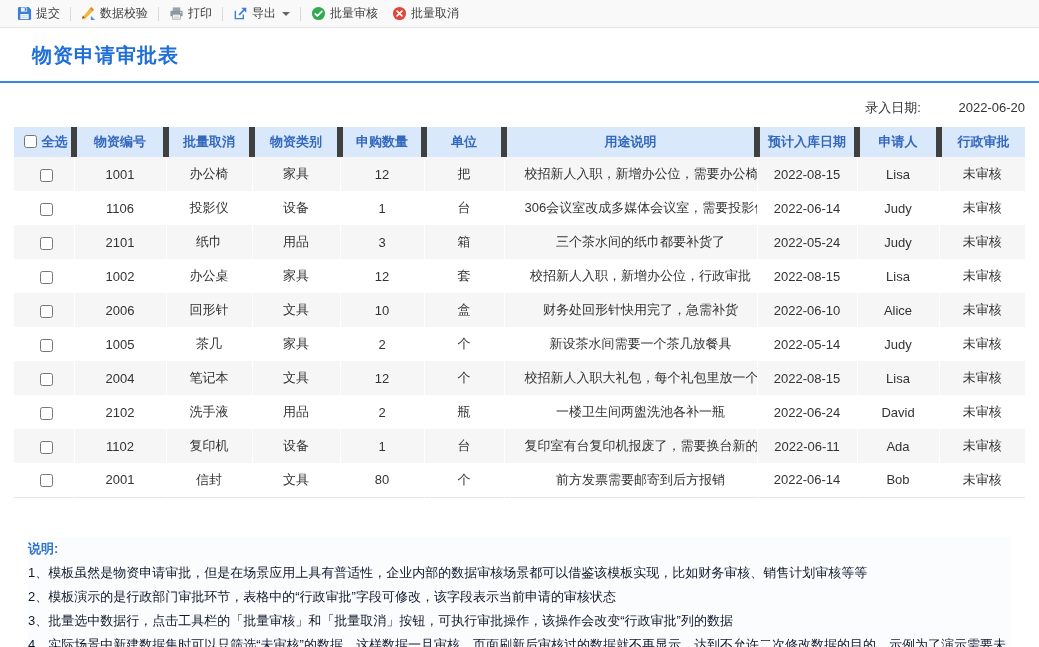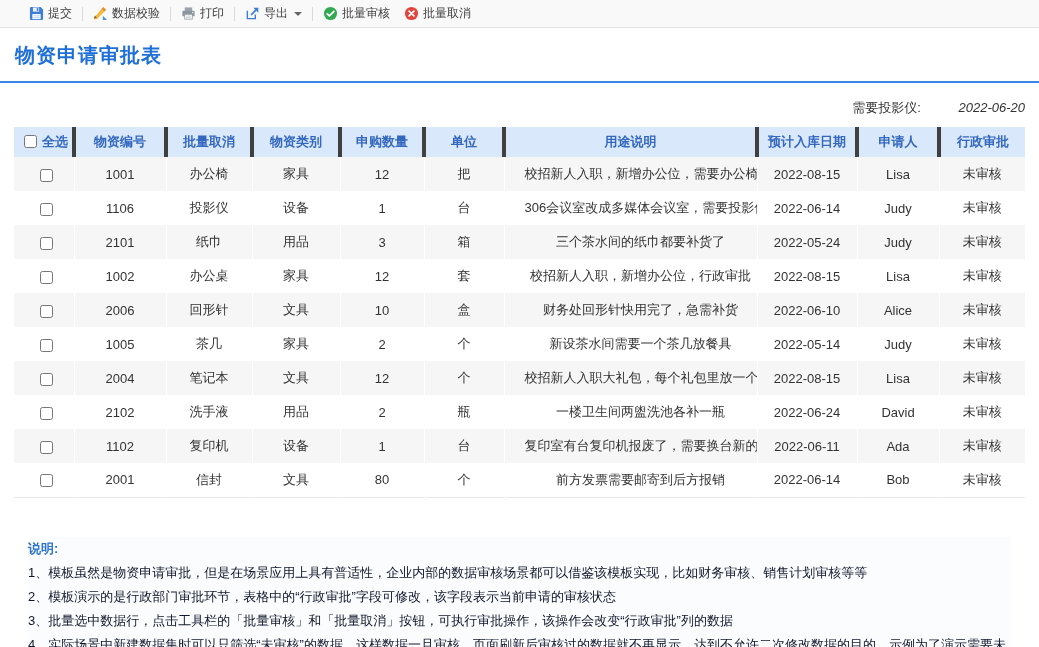--- a/index.html
+++ b/index.html
@@ -10,21 +10,21 @@
     color: #333;
   }
 
   
   .toolbar {
     height: 28px;
     background: #f9f9f9;
     border-bottom: 1px solid #e3e3e3;
     display: flex;
     align-items: center;
-    padding: 0 22px;
+    padding: 0 10px;
   }
   .tbtn {
     display: inline-flex;
     align-items: center;
     gap: 4px;
     border: none;
     background: transparent;
     font-family: inherit;
     font-size: 12px;
     color: #404040;
@@ -41,21 +41,21 @@
   .caret {
     width: 0; height: 0;
     border-left: 4px solid transparent;
     border-right: 4px solid transparent;
     border-top: 4px solid #666;
     margin-left: 2px;
   }
 
   
   .page-title {
-    margin: 14px 0 12px 15px;
+    margin: 14px 0 12px 32px;
     font-size: 20px;
     font-weight: bold;
     color: #1f6fd8;
     letter-spacing: 1px;
   }
   .title-divider {
     height: 2px;
     background: #3b86e8;
     width: 100%;
   }
@@ -63,37 +63,37 @@
   
   .content { padding: 0 14px; }
 
   .date-row {
     margin-top: 16px;
     text-align: right;
     font-size: 13px;
     color: #333;
     height: 18px;
   }
-  .date-row .date-value { margin-left: 34px; font-style: italic; }
+  .date-row .date-value { margin-left: 34px; }
 
   
   table.approval {
     margin-top: 10px;
     width: 1011px;
     border-collapse: collapse;
     table-layout: fixed;
     font-size: 13px;
     border-bottom: 1px solid #e6e6e6;
   }
   table.approval th {
     background: #d9e8fa;
     color: #3468bf;
     font-weight: bold;
     height: 30px;
-    border-right: 4px solid #404040;
+    border-right: 6px solid #404040;
     text-align: center;
     overflow: hidden;
     white-space: nowrap;
   }
   table.approval th:last-child { border-right: none; }
   table.approval td {
     height: 34px;
     border-right: 1px solid #ffffff;
     text-align: center;
     color: #333;
@@ -213,21 +213,21 @@
       <span>批量取消</span>
     </button>
   </div>
 
   <h1 class="page-title">物资申请审批表</h1>
   <div class="title-divider"></div>
 
   <div class="content">
 
     <div class="date-row">
-      <span>需要投影仪:</span>
+      <span>录入日期:</span>
       <span class="date-value">2022-06-20</span>
     </div>
 
     <table class="approval">
       <colgroup>
         <col style="width:60px">
           <col style="width:92px">
           <col style="width:86px">
           <col style="width:88px">
           <col style="width:84px">

